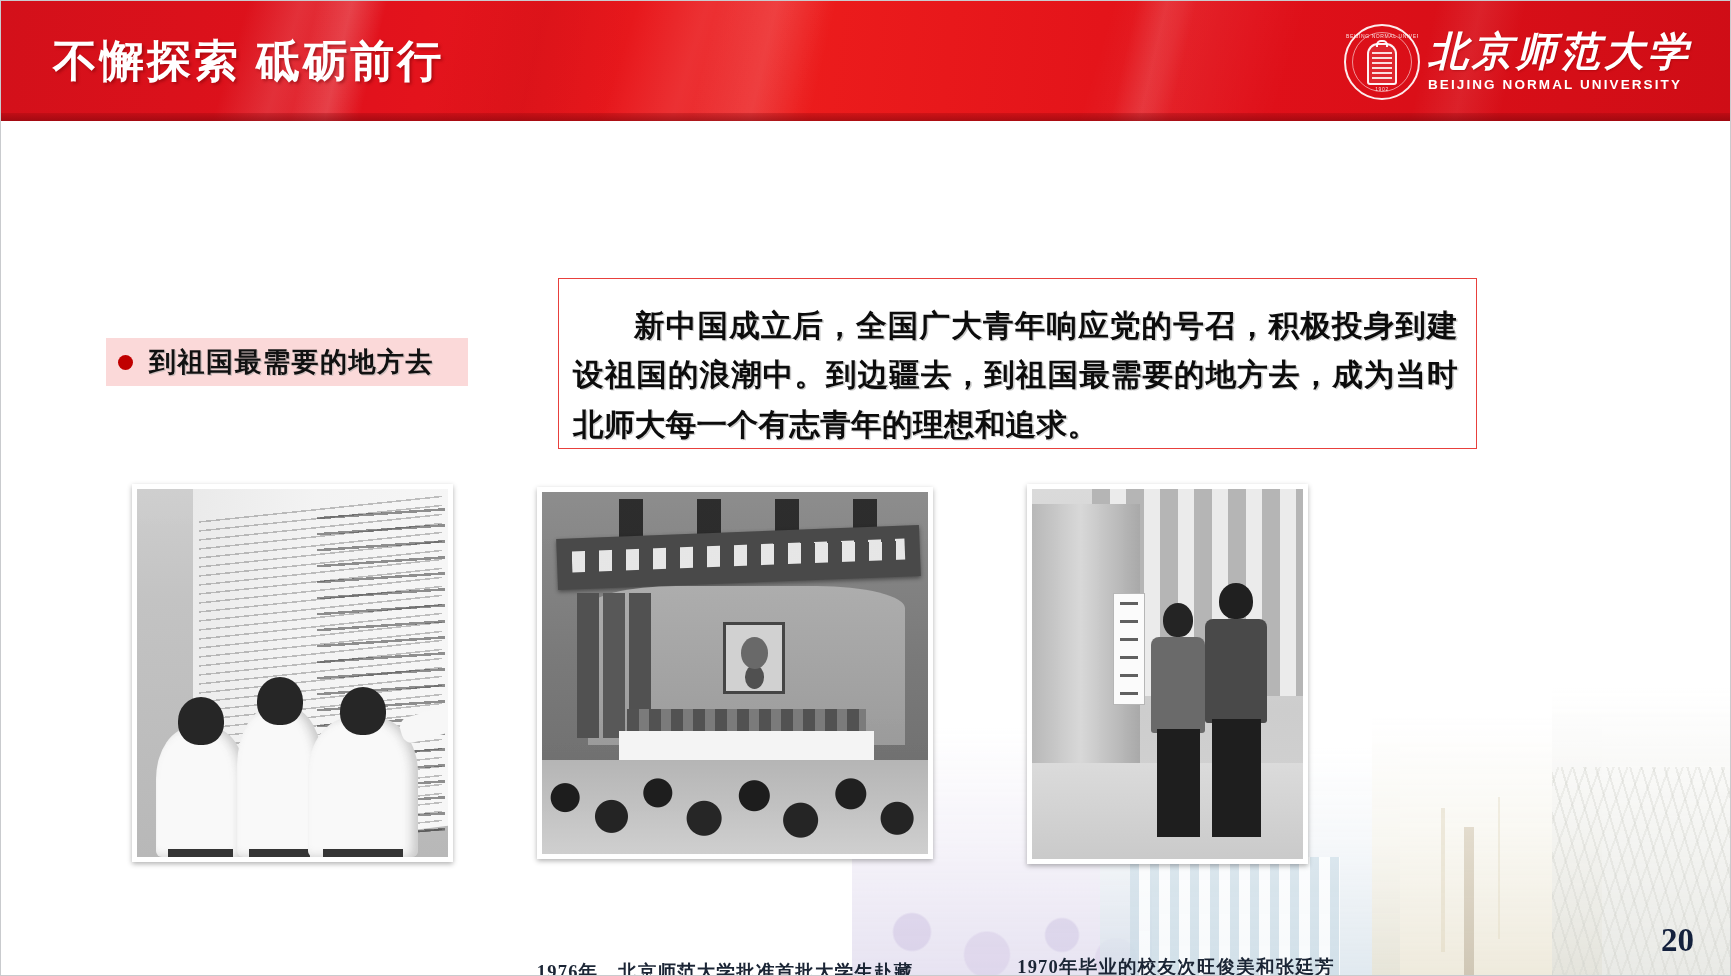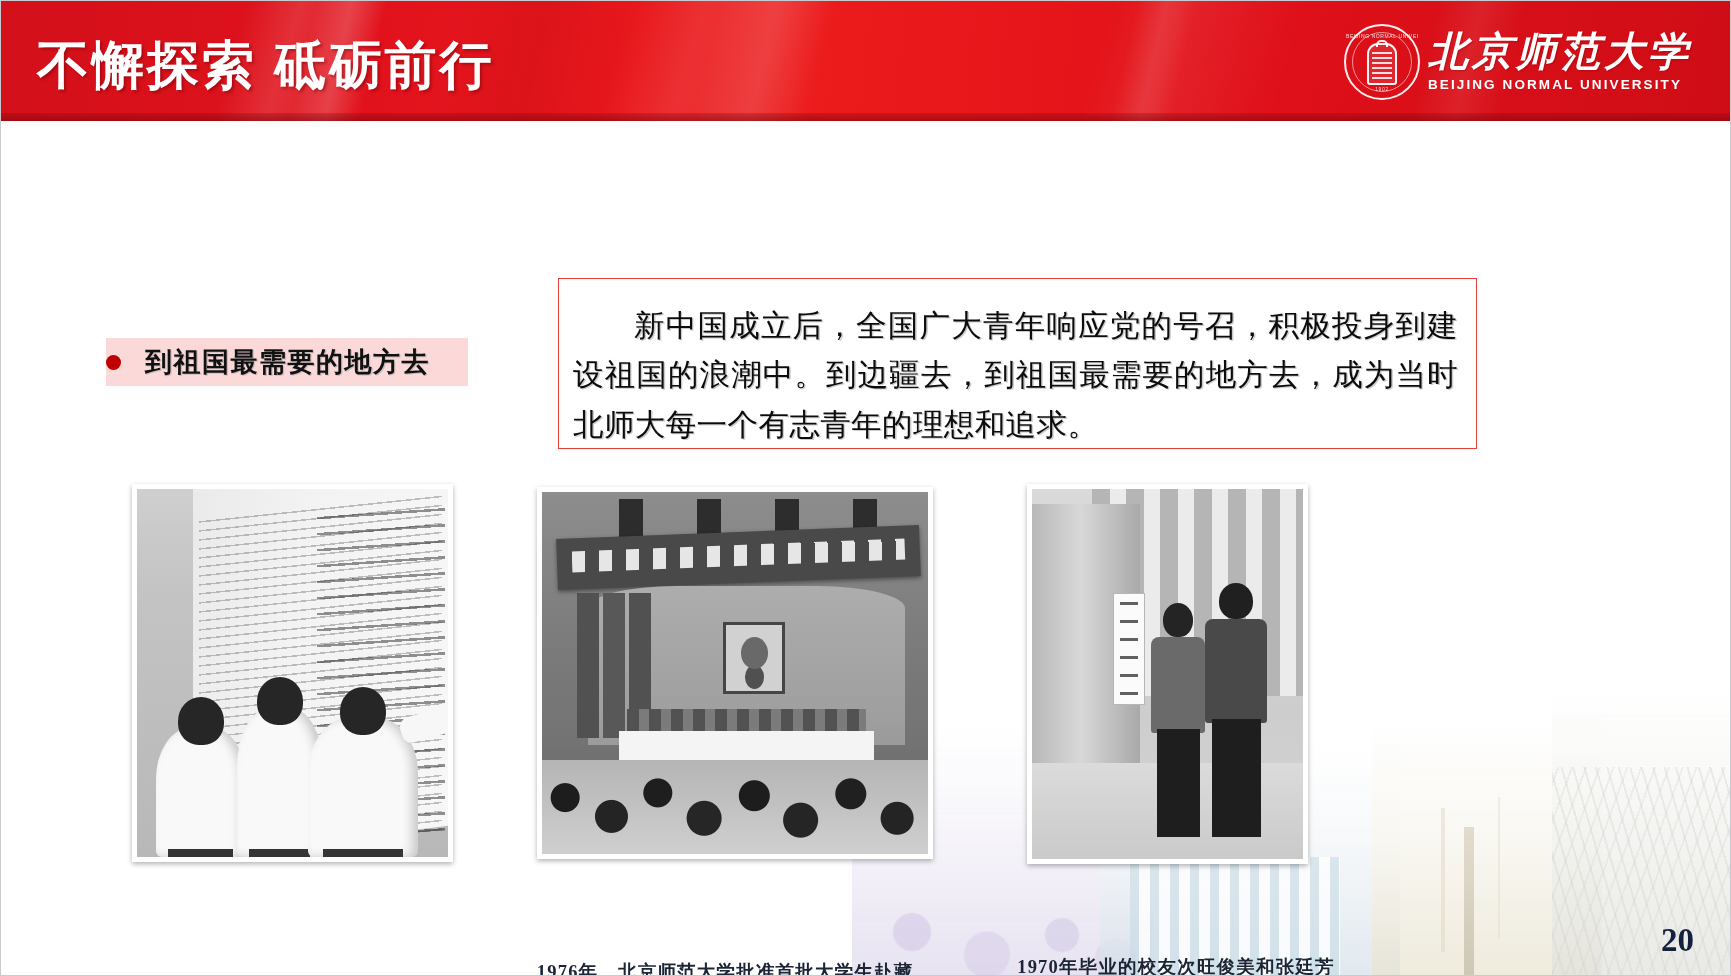--- a/index.html
+++ b/index.html
@@ -58,23 +58,23 @@
     pointer-events: none;
   }
   .streak.s1 { left: 300px;  width: 70px;  background: linear-gradient(90deg, rgba(255,255,255,0.00), rgba(255,255,255,0.16), rgba(255,255,255,0.00)); }
   .streak.s2 { left: 700px;  width: 120px; background: linear-gradient(90deg, rgba(255,255,255,0.00), rgba(255,255,255,0.12), rgba(255,255,255,0.00)); }
   .streak.s3 { left: 1120px; width: 60px;  background: linear-gradient(90deg, rgba(255,255,255,0.00), rgba(255,255,255,0.10), rgba(255,255,255,0.00)); }
   .streak.s4 { left: 1420px; width: 90px;  background: linear-gradient(90deg, rgba(255,255,255,0.00), rgba(255,255,255,0.08), rgba(255,255,255,0.00)); }
   .streak.dark1 { left: 430px; width: 200px; background: linear-gradient(90deg, rgba(150,0,8,0.00), rgba(150,0,8,0.12), rgba(150,0,8,0.00)); }
 
   #slide-title {
     position: absolute;
-    left: 36px;
+    left: 52px;
     top: 36px;
-    font-size: 52px;
+    font-size: 44px;
     font-weight: bold;
     color: #ffffff;
     letter-spacing: 3px;
     line-height: 1.1;
     white-space: nowrap;
     text-shadow: 2px 2px 3px rgba(110,0,6,0.45);
   }
 
   
   #logo {
@@ -247,21 +247,21 @@
   #bullet-heading {
     position: absolute;
     left: 105px;
     top: 217px;
     width: 362px;
     height: 48px;
     background: #fbd9d9;
     display: flex;
     align-items: center;
     box-sizing: border-box;
-    gap: 8px;
+    padding-left: 12px;
   }
   #bullet-dot {
     width: 15px;
     height: 15px;
     border-radius: 50%;
     background: #c00000;
     flex: none;
     margin-right: 16px;
   }
   #bullet-text {
@@ -280,21 +280,21 @@
     top: 157px;
     width: 919px;
     height: 171px;
     border: 1.5px solid #e8403c;
     box-sizing: border-box;
     background: #ffffff;
     padding: 22px 18px 10px 14px;
   }
   #para-text {
     font-size: 30.5px;
-    font-weight: normal;
+    font-weight: bold;
     color: #0c0c0c;
     line-height: 1.62;
     letter-spacing: 0.4px;
     text-indent: 2em;
     text-align: justify;
     text-shadow: 1.4px 1.4px 0 rgba(170,170,170,0.6);
     margin: 0;
   }
 
   

